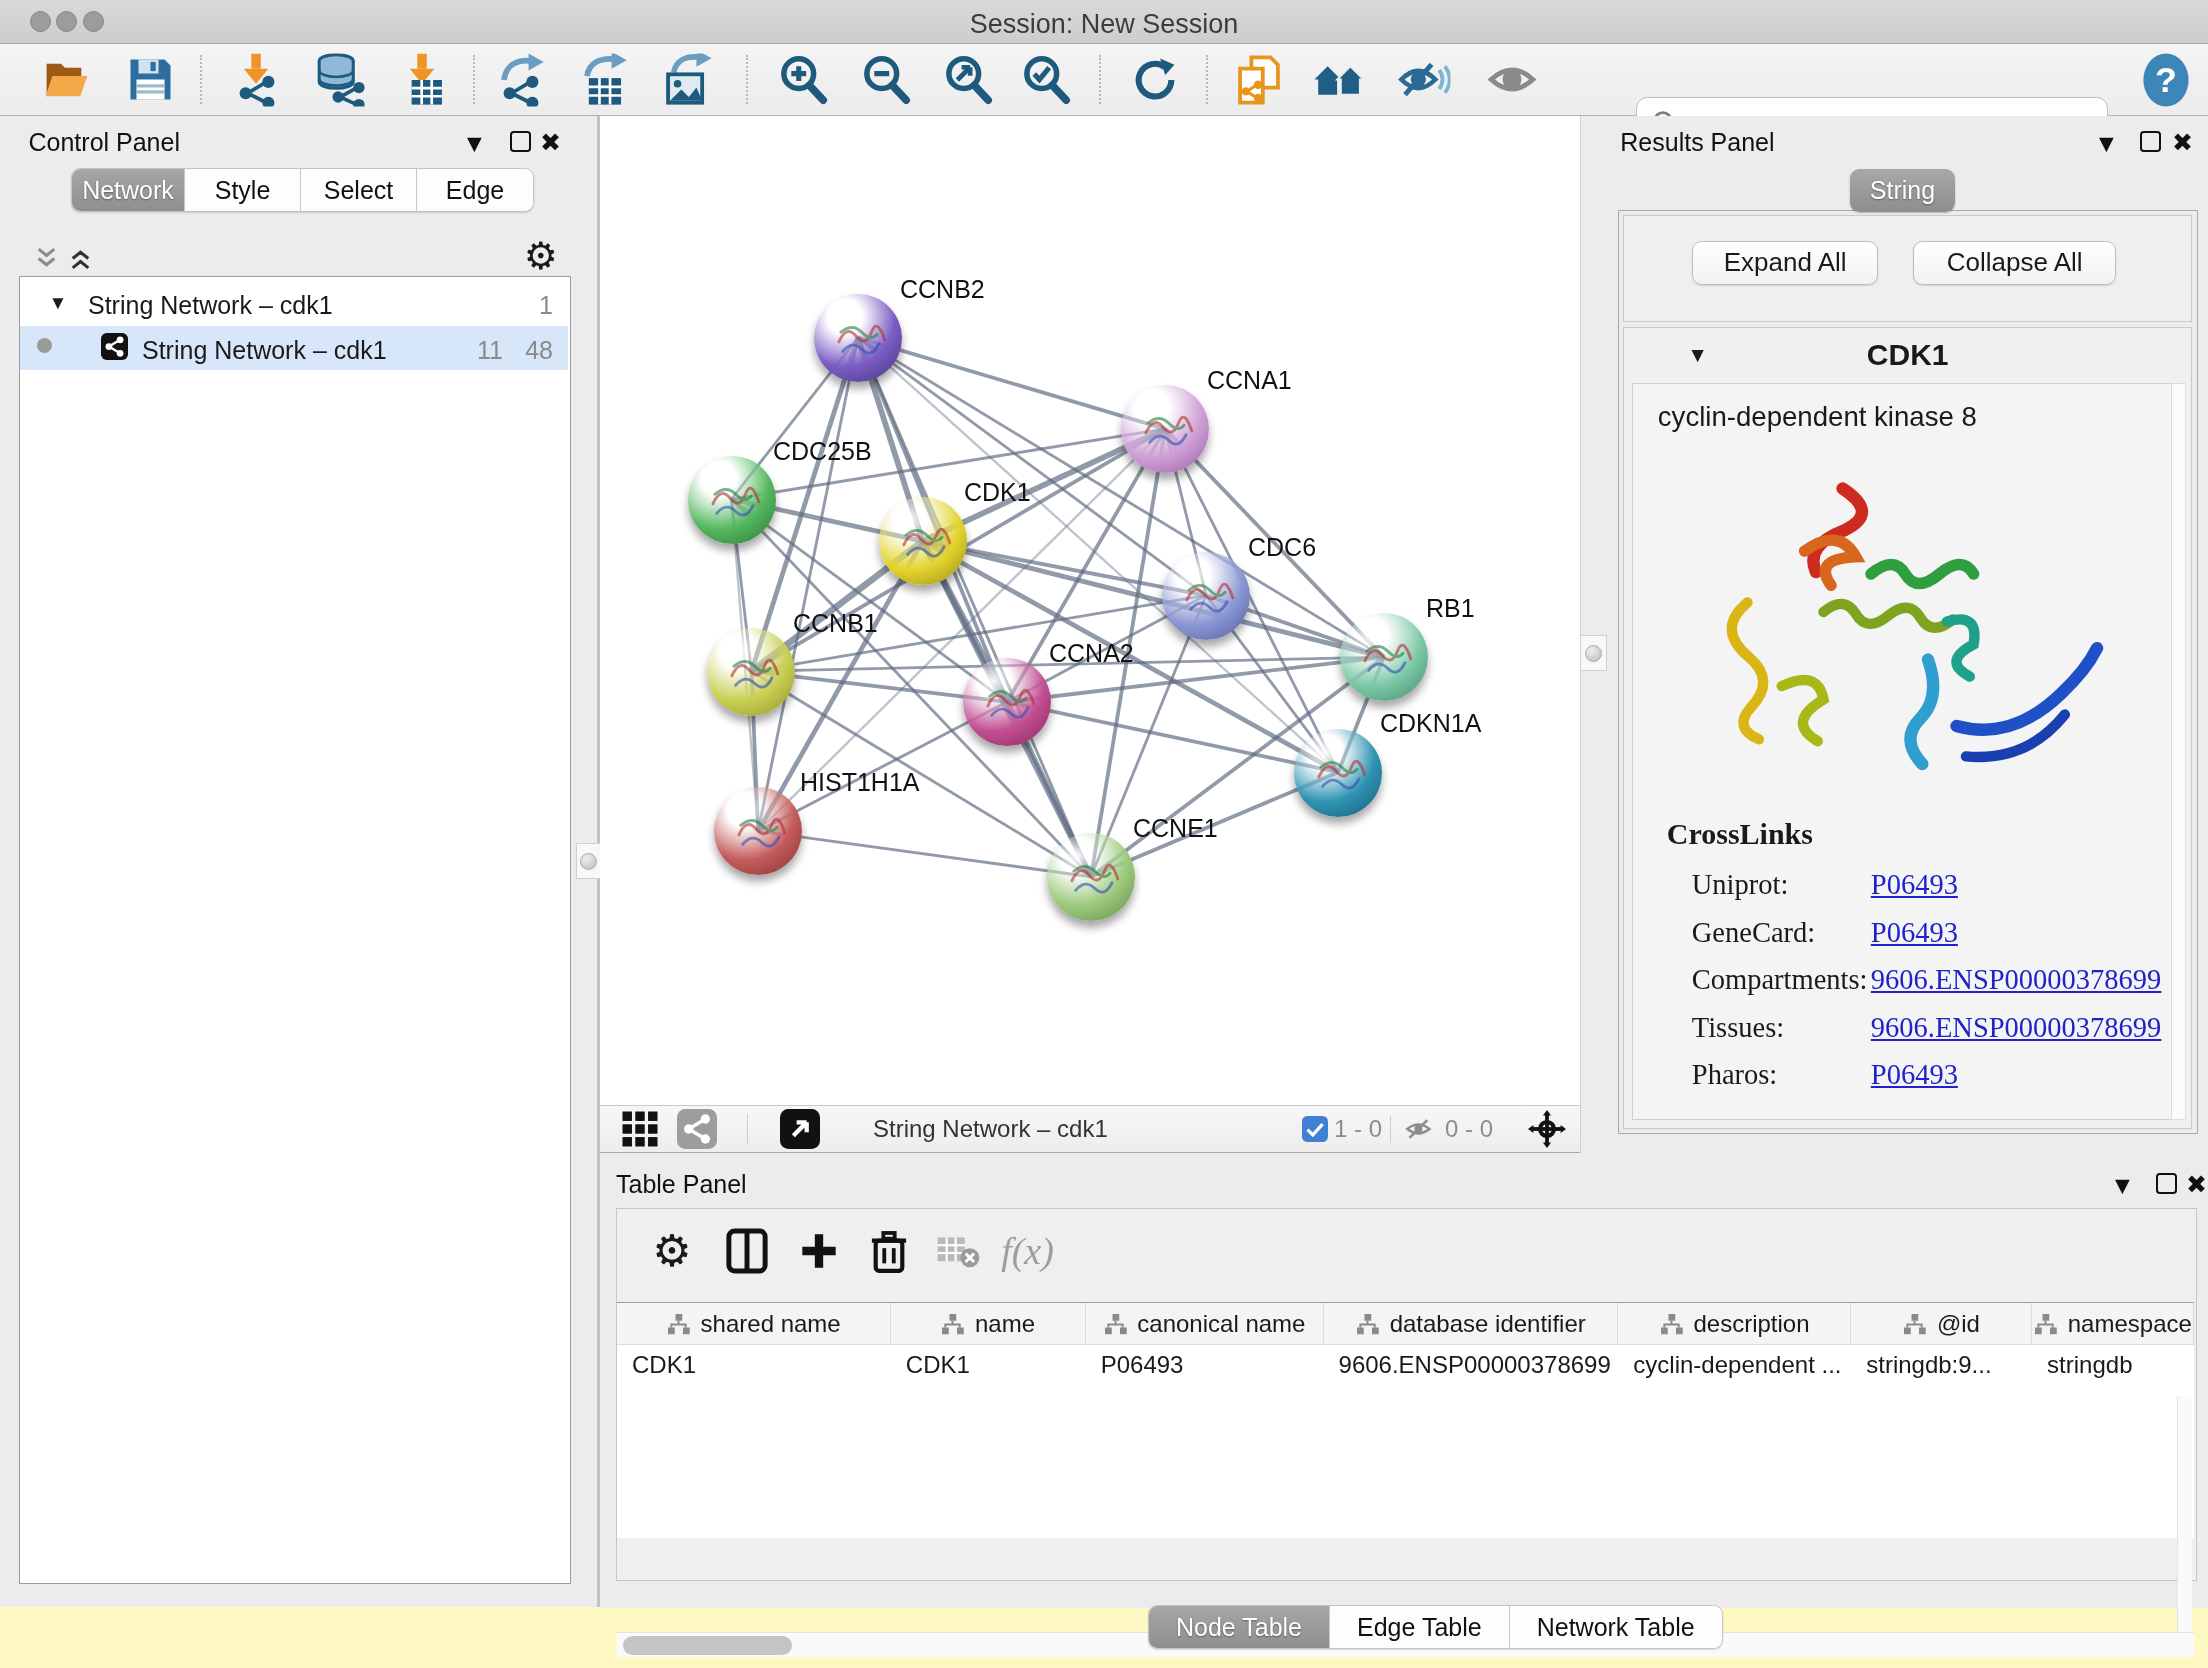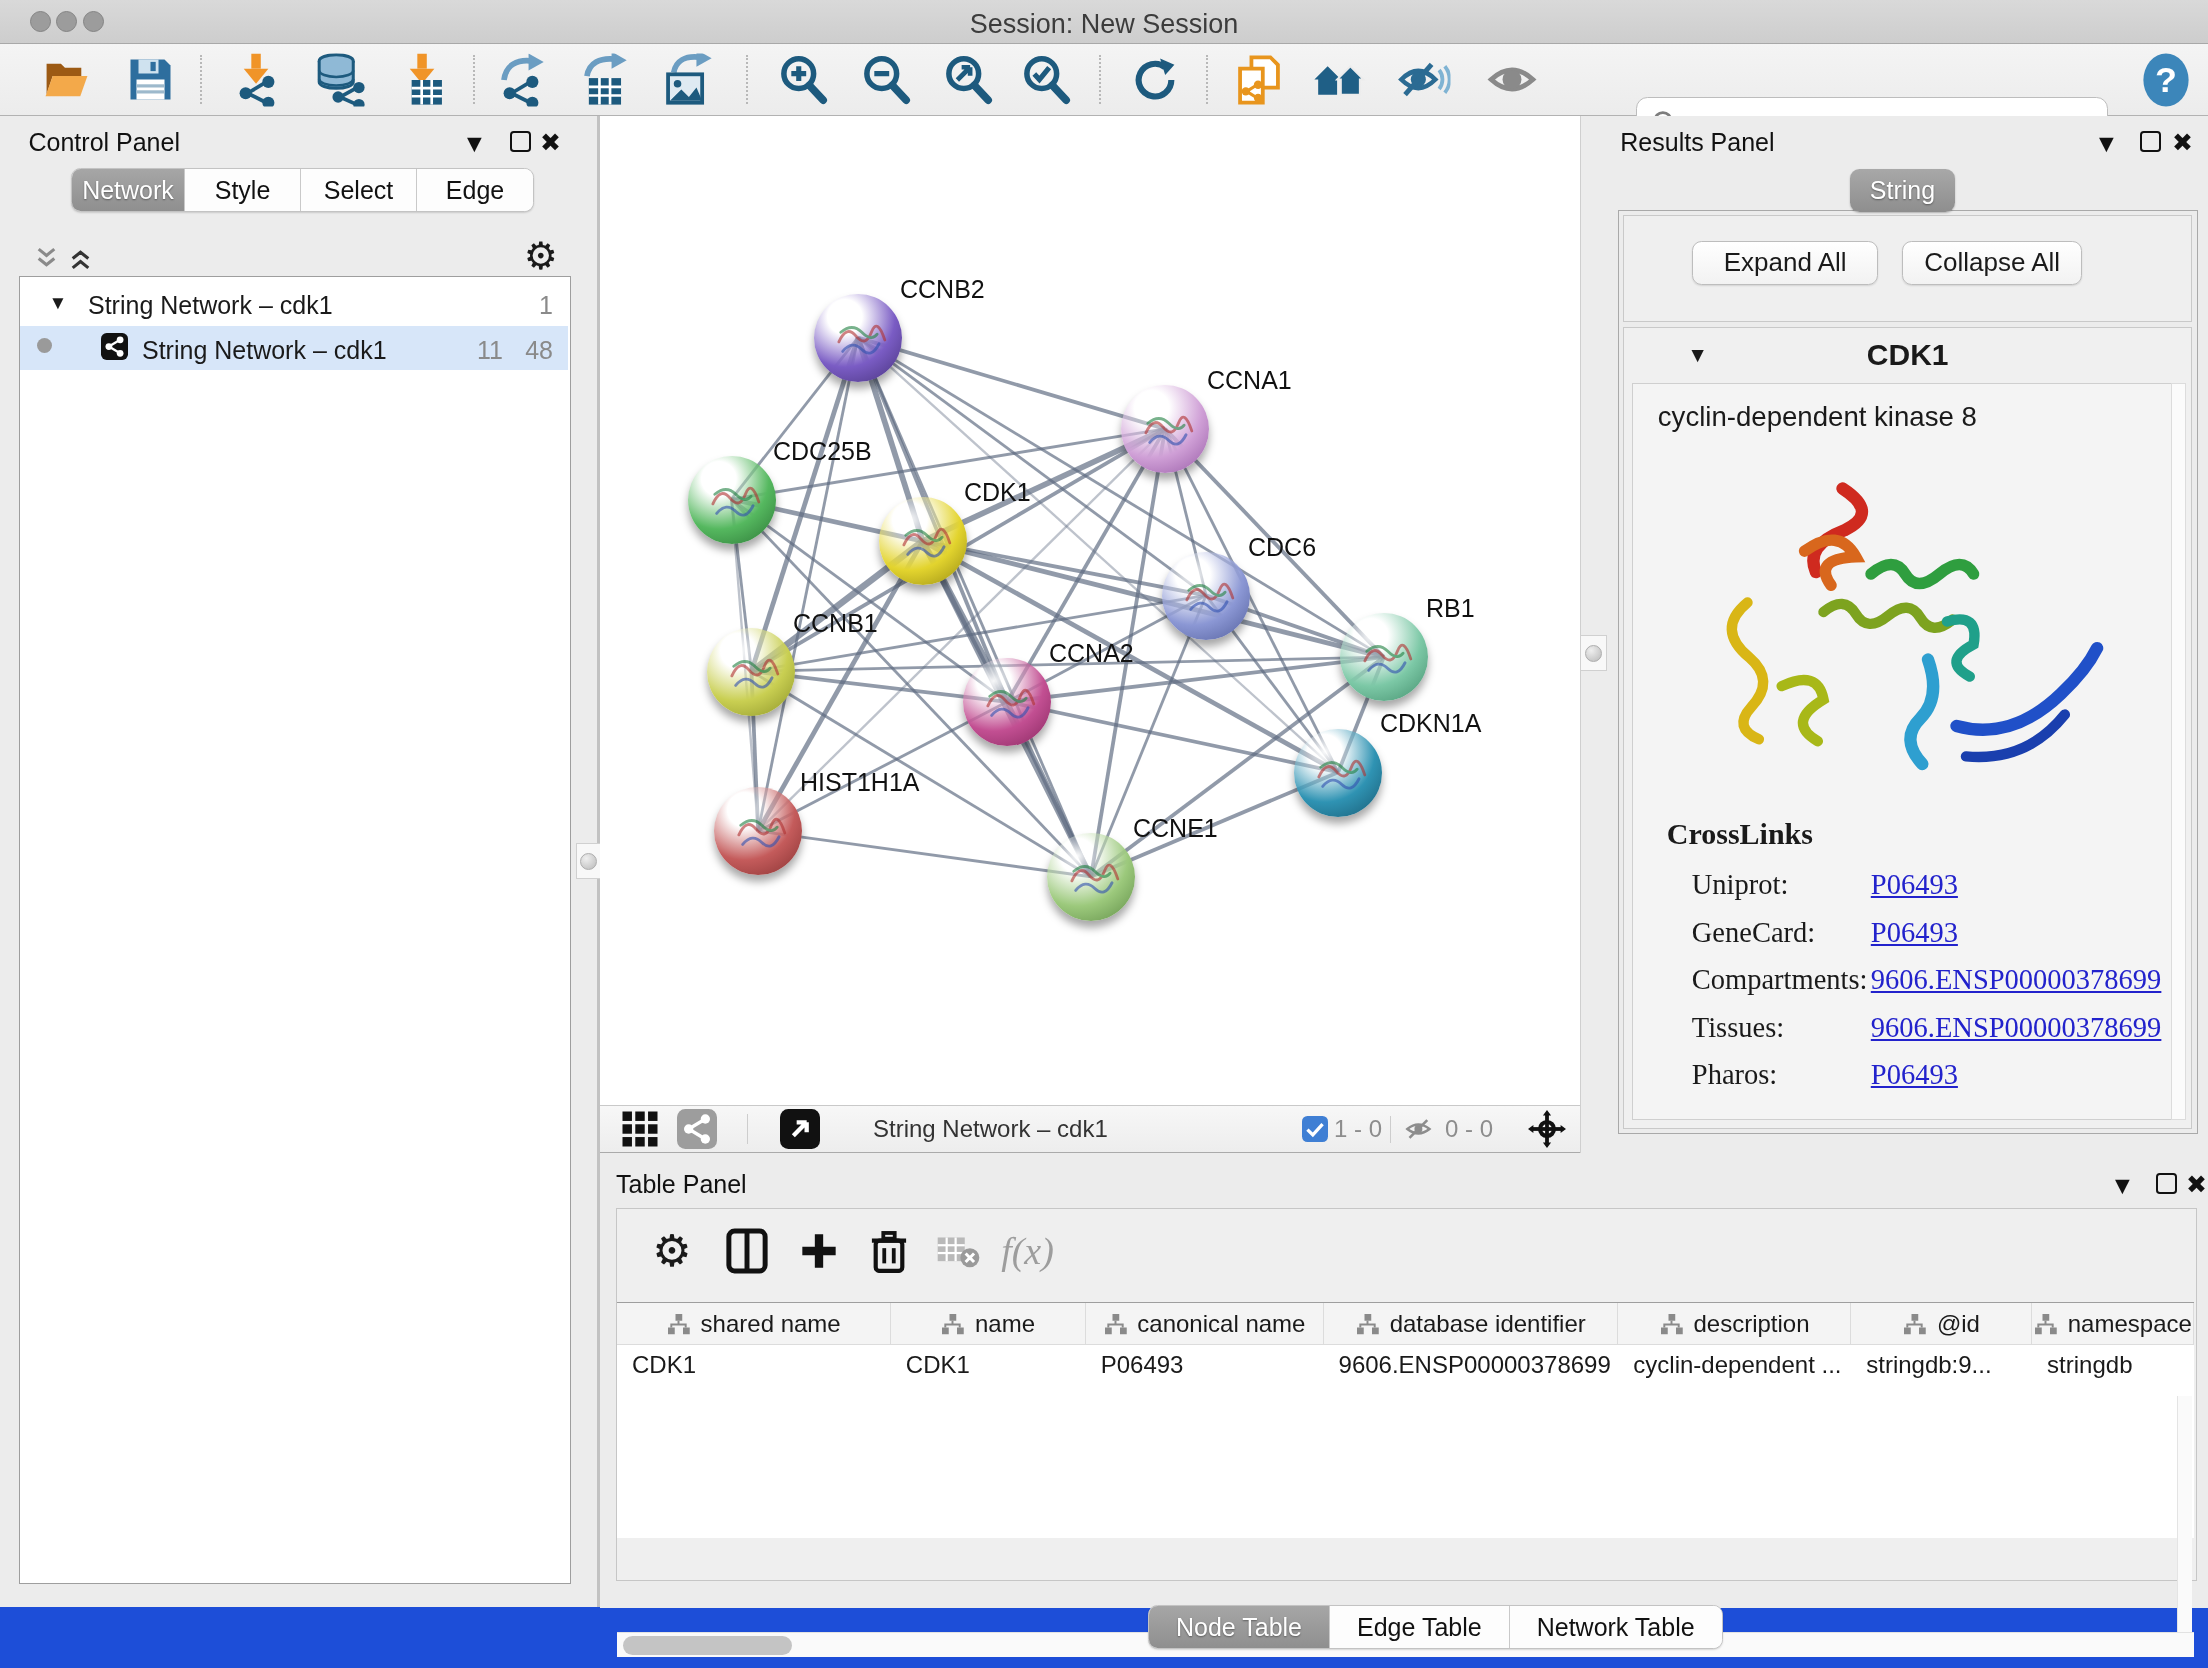--- a/index.html
+++ b/index.html
@@ -1,19 +1,19 @@
 <!DOCTYPE html>
 <html style="font-size:15px"><head>
 <meta charset="utf-8">
 <style>
   * { box-sizing: border-box; margin:0; padding:0; }
   html,body { background:#555; }
   #window {
     position:relative; width:2208px; height:1668px;
-    background:#1d4ed8; overflow:hidden;
+    background:#fef9c3; overflow:hidden;
     font-family:"Liberation Sans", sans-serif; color:#1a1a1a;
   }
   
   #titlebar { position:absolute; left:0; top:0; width:2208px; height:44px;
     background:linear-gradient(#d9d9d9,#cdcdcd); border-bottom:1px solid #a8a8a8; }
   .tl { position:absolute; top:11.4px; width:21px; height:21px; border-radius:50%;
     background:#9c9c9c; border:1px solid #848484; }
   #window-title { position:absolute; left:0; right:0; top:8.6px; text-align:center;
     font-size:27px; color:#3c3c3c; }
   
@@ -573,21 +573,21 @@
 
   <div id="results-panel">
     <div id="rp-title" class="panel-title">Results Panel</div>
     <div class="pctl" style="left:487px; top:13.3px">▼</div>
     <div class="sqbox" style="left:533px; top:15px"></div>
     <div class="pctl" style="left:565px; top:12.4px">✖</div>
     <div id="rp-tab">String</div>
     <div id="rp-box">
       <div id="rp-buttons">
         <div class="rp-btn" style="left:68px; width:186px">Expand All</div>
-        <div class="rp-btn" style="left:278px; width:180px">Collapse All</div>
+        <div class="rp-btn" style="left:289px; width:203px">Collapse All</div>
       </div>
       <div id="rp-section">
         <div id="rp-sec-head">
           <span style="position:absolute;left:63px;top:15px;font-size:21px">▼</span>
           <div id="rp-protein-name">CDK1</div>
         </div>
         <div id="rp-inner">
           <div id="rp-desc">cyclin-dependent kinase 8</div>
           <svg id="rp-structure" width="438" height="342" viewBox="0 0 460 360">
             <g fill="none" stroke-linecap="round">

